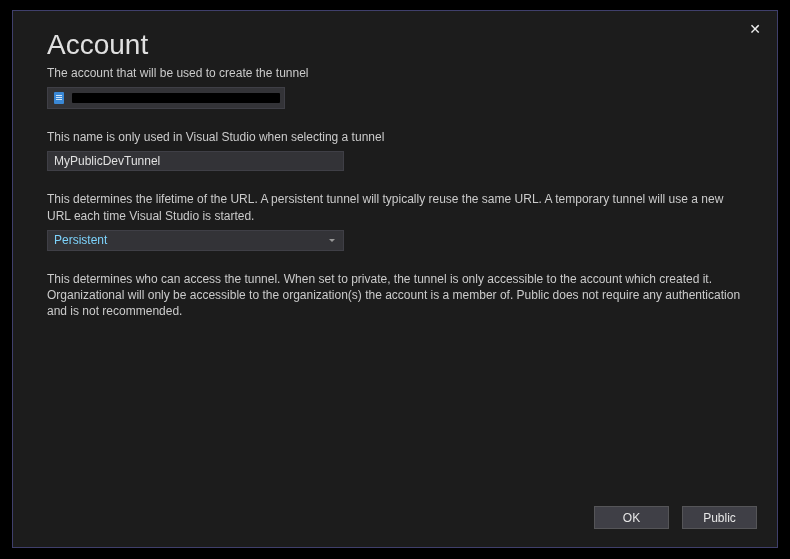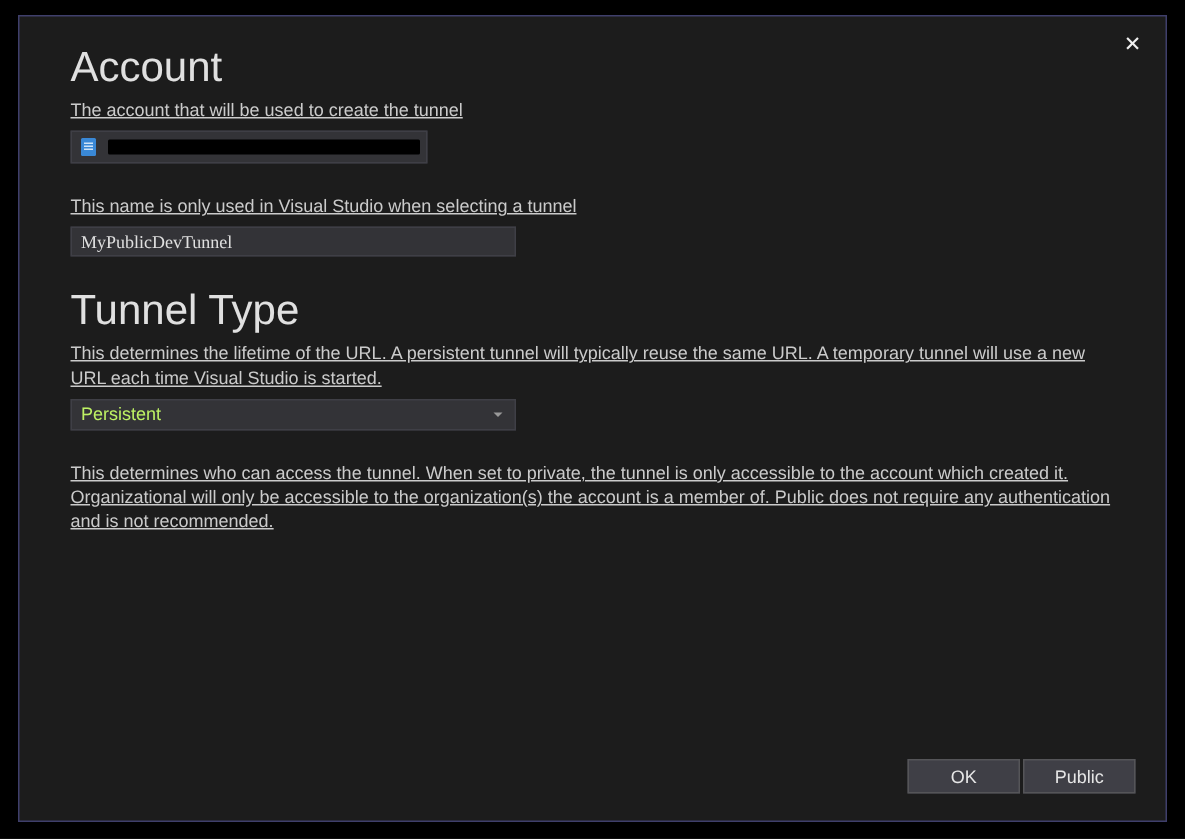--- a/index.html
+++ b/index.html
@@ -40,21 +40,20 @@
       font-weight: 300;
       color: #e0e0e0;
       margin-bottom: 4px;
     }
     .section-desc {
       font-size: 12px;
       color: #cbcbcb;
       line-height: 1.35;
       margin-bottom: 6px;
       max-width: 700px;
-      text-decoration: underline;
     }
     .account-box {
       display: inline-flex;
       align-items: center;
       height: 22px;
       background: #333337;
       border: 1px solid #3f3f46;
       padding: 0 4px;
       width: 238px;
     }
@@ -73,52 +72,52 @@
       border-radius: 1px;
     }
     .text-input {
       width: 297px;
       height: 20px;
       background: #333337;
       border: 1px solid #3f3f46;
       color: #e0e0e0;
       padding: 0 6px;
       font-size: 12px;
-      font-family: Liberation Serif, serif;
+      font-family: Liberation Sans, sans-serif;
       outline: none;
     }
     .dropdown {
       width: 297px;
       height: 21px;
       background: #333337;
       border: 1px solid #3f3f46;
       display: flex;
       align-items: center;
       justify-content: space-between;
       padding: 0 6px 0 6px;
       cursor: pointer;
     }
     .dropdown-text {
       font-size: 12px;
-      color: #bef264;
+      color: #7dd3fc;
     }
     .dropdown-caret {
       width: 0;
       height: 0;
       border-left: 3px solid transparent;
       border-right: 3px solid transparent;
       border-top: 3px solid #999999;
       margin-right: 2px;
     }
     .footer {
       position: absolute;
       bottom: 18px;
       right: 20px;
       display: flex;
-      gap: 2px;
+      gap: 13px;
     }
     .btn {
       width: 75px;
       height: 23px;
       background: #3f3f46;
       border: 1px solid #555558;
       color: #e6e6e6;
       font-size: 12px;
       font-family: inherit;
       cursor: pointer;
@@ -151,21 +150,20 @@
       <div class="account-text-redacted"></div>
     </div>
   </div>
 
   <div class="section">
     <div class="section-desc">This name is only used in Visual Studio when selecting a tunnel</div>
     <input class="text-input" type="text" value="MyPublicDevTunnel" style="">
   </div>
 
   <div class="section">
-    <div class="section-title">Tunnel Type</div>
     <div class="section-desc">This determines the lifetime of the URL. A persistent tunnel will typically reuse the same URL. A temporary tunnel will use a new URL each time Visual Studio is started.</div>
     <div class="dropdown">
       <span class="dropdown-text">Persistent</span>
       <span class="dropdown-caret"></span>
     </div>
   </div>
 
   <div class="section">
     <div class="section-desc">This determines who can access the tunnel. When set to private, the tunnel is only accessible to the account which created it. Organizational will only be accessible to the organization(s) the account is a member of. Public does not require any authentication and is not recommended.</div>
   </div>

